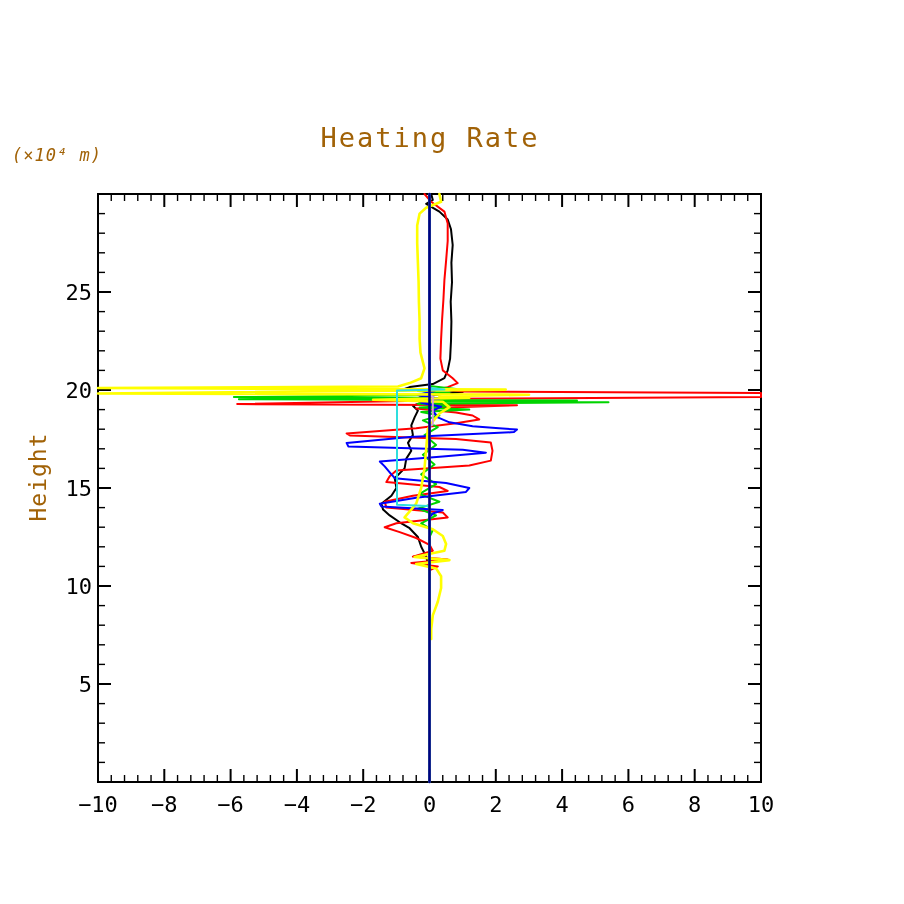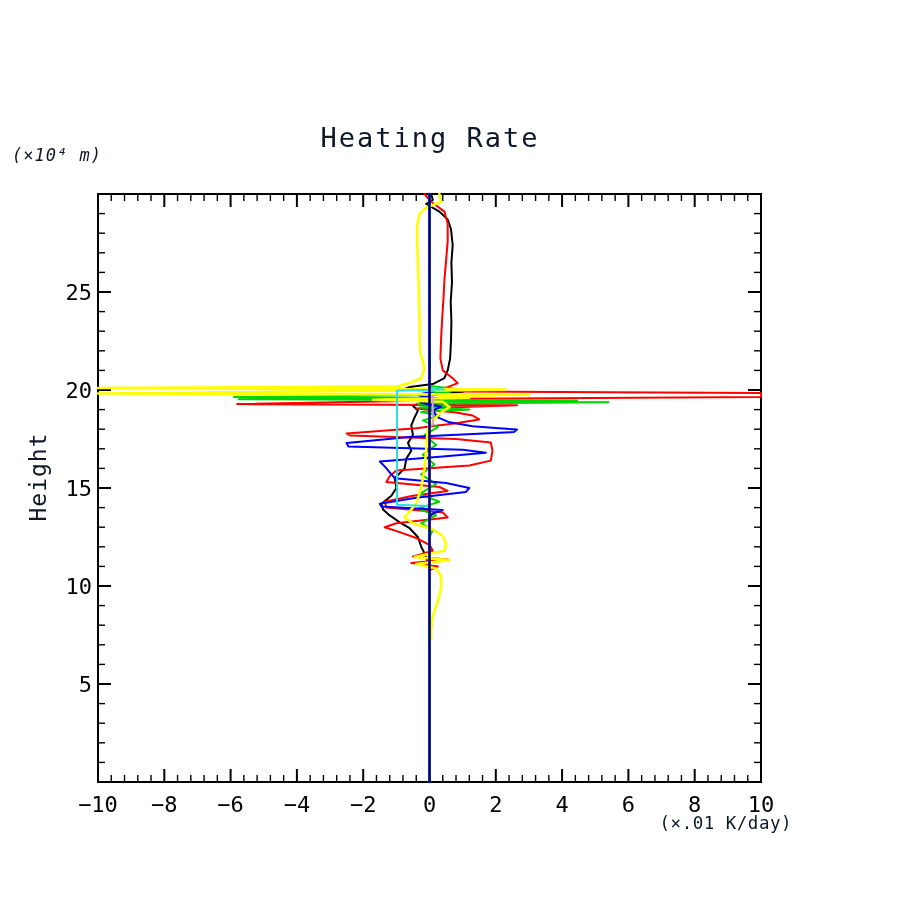--- a/index.html
+++ b/index.html
@@ -1,18 +1,18 @@
 <!DOCTYPE html>
 <html><head>
 <meta charset="utf-8">
 <style>
   html,body{margin:0;padding:0;background:#fff;}
   .canvas{
     position:relative;width:904px;height:904px;background:#fff;overflow:hidden;
-    font-family:"DejaVu Sans Mono",monospace;color:#0f172a;
+    font-family:"DejaVu Sans Mono",monospace;color:#a16207;
   }
   .canvas *{box-sizing:border-box;}
   #plot{position:absolute;left:0;top:0;}
   .chart-title{
     position:absolute;left:0;top:122px;width:860px;text-align:center;
     font-size:27px;letter-spacing:2px;white-space:pre;
   }
   .y-unit{position:absolute;left:12px;top:145px;font-size:17px;letter-spacing:1px;font-style:italic;}
   .y-title{
     position:absolute;left:38px;top:477px;font-size:23px;letter-spacing:1px;
@@ -211,14 +211,13 @@
       </g>
       <polyline points="431.2,194.0 432.8,199.9 426.2,203.8 439.4,211.6 447.7,219.5 451.0,229.3 452.7,245.0 451.4,262.6 452.0,282.2 450.7,301.8 451.4,321.4 451.0,341.0 450.1,358.6 447.7,370.4 444.4,378.2 432.8,384.1 409.6,387.1 404.6,389.0 449.4,390.6 462.7,392.0 439.4,394.3 419.6,397.4 444.4,399.8 422.9,402.2 412.9,405.7 417.9,410.6 414.6,417.4 411.3,425.3 412.9,435.1 408.0,442.9 411.3,450.8 406.3,458.6 404.6,468.4 394.7,478.2 396.4,488.0 391.4,495.8 381.4,503.7 383.1,509.6 389.7,515.4 399.7,522.3 409.6,528.2 417.9,537.0 421.2,546.8 426.2,556.6 427.8,563.5 429.5,568.4" fill="none" stroke="#000000" stroke-width="2" stroke-linejoin="round" stroke-linecap="round"></polyline>
       <polyline points="424.5,194.0 431.2,201.8 444.4,211.6 447.7,223.4 447.7,241.0 446.1,260.6 444.4,280.2 443.4,299.8 442.1,319.4 441.1,339.0 440.4,358.6 442.8,370.4 452.7,378.2 457.7,383.1 447.7,387.1 439.4,389.0 462.7,391.6 761.0,392.9 761.0,397.1 449.4,398.8 419.6,400.8 237.2,404.1 517.0,405.3 416.2,408.6 456.0,412.5 472.6,415.5 479.2,419.4 456.0,423.3 416.2,428.2 346.6,433.5 349.9,435.5 456.0,439.0 490.8,442.5 492.5,450.8 490.8,460.6 469.3,465.5 396.4,470.4 389.7,476.2 386.4,482.1 439.4,487.0 447.7,490.9 412.9,495.8 384.7,501.7 386.4,507.6 442.8,512.5 447.7,517.4 396.4,523.3 384.7,527.2 399.7,532.1 416.2,538.0 429.5,544.8 432.8,550.7 412.9,556.6 447.7,559.5 411.3,562.9 437.8,566.4 429.5,570.3" fill="none" stroke="#FF0000" stroke-width="2" stroke-linejoin="round" stroke-linecap="round"></polyline>
       <polyline points="429.5,194.0 429.5,386.1 456.0,389.0 417.9,391.0 449.4,392.9 421.2,395.3 233.9,397.1 456.0,398.2 238.9,399.2 577.0,400.6 419.6,401.4 608.5,402.3 417.9,403.7 449.4,405.7 419.6,407.6 469.3,409.6 421.2,412.0 439.4,415.5 422.9,420.4 437.8,427.2 424.5,435.1 436.1,444.9 422.9,454.7 434.5,464.5 421.2,474.3 436.1,484.1 419.6,493.9 439.4,501.7 417.9,508.6 436.1,515.4 421.2,523.3 432.8,530.1 429.5,537.0 429.5,782.0" fill="none" stroke="#00D400" stroke-width="2" stroke-linejoin="round" stroke-linecap="round"></polyline>
       <polyline points="429.5,194.0 429.5,387.1 434.5,391.0 417.9,394.9 439.4,398.8 421.2,402.7 441.1,406.7 432.8,410.6 437.8,417.4 449.4,422.3 472.6,426.3 499.1,428.2 517.0,429.6 514.0,432.1 409.6,437.0 346.6,442.9 348.3,446.4 462.7,449.8 485.9,452.7 442.8,456.6 379.8,461.5 384.7,466.4 389.7,472.3 394.7,478.2 446.1,483.1 469.3,488.0 466.0,491.9 416.2,497.8 379.8,503.7 381.4,506.6 442.8,510.0 432.8,513.5 429.5,517.4 429.5,527.2" fill="none" stroke="#0000FF" stroke-width="2" stroke-linejoin="round" stroke-linecap="round"></polyline>
       <polyline points="439.4,194.0 441.1,201.8 426.2,207.7 419.6,213.6 417.2,225.4 417.2,243.0 417.9,262.6 418.6,282.2 418.9,301.8 419.6,321.4 419.6,339.0 420.5,352.8 424.5,368.4 421.2,378.2 409.6,383.1 398.0,386.5 98.0,388.0 505.7,389.6 98.0,393.5 529.0,394.7 439.4,396.3 469.3,397.8 373.1,399.8 442.8,401.8 449.4,407.2 439.4,413.5 432.8,421.4 427.8,429.2 426.2,448.8 424.5,468.4 421.2,488.0 416.2,503.7 404.6,517.4 412.9,523.3 432.8,529.2 442.8,536.0 446.1,543.9 444.4,550.7 414.6,557.0 449.4,560.1 416.2,564.0 436.1,568.4 441.1,576.2 441.1,588.0 437.8,601.7 432.8,615.4 431.2,629.1 431.2,638.9" fill="none" stroke="#FFFF00" stroke-width="2.6" stroke-linejoin="round" stroke-linecap="round"></polyline>
       <polyline points="429.5,194.0 429.5,395.5 432.8,396.7 432.8,424.3 429.5,426.3 429.5,782.0" fill="none" stroke="#D8A0D8" stroke-width="2" stroke-linejoin="round" stroke-linecap="round"></polyline>
       <polyline points="429.5,194.0 429.5,388.0 444.4,389.6 397.0,390.6 397.0,504.7 427.8,506.0 429.5,508.6 429.5,782.0" fill="none" stroke="#2EDEDE" stroke-width="2" stroke-linejoin="round" stroke-linecap="round"></polyline>
       <polyline points="429.5,194.0 429.5,782.0" fill="none" stroke="#000080" stroke-width="2.6" stroke-linejoin="round" stroke-linecap="round"></polyline>
     </svg>
-  <div class="x-unit">(×.01 K/day)</div>
 </div>
 
 </body></html>

